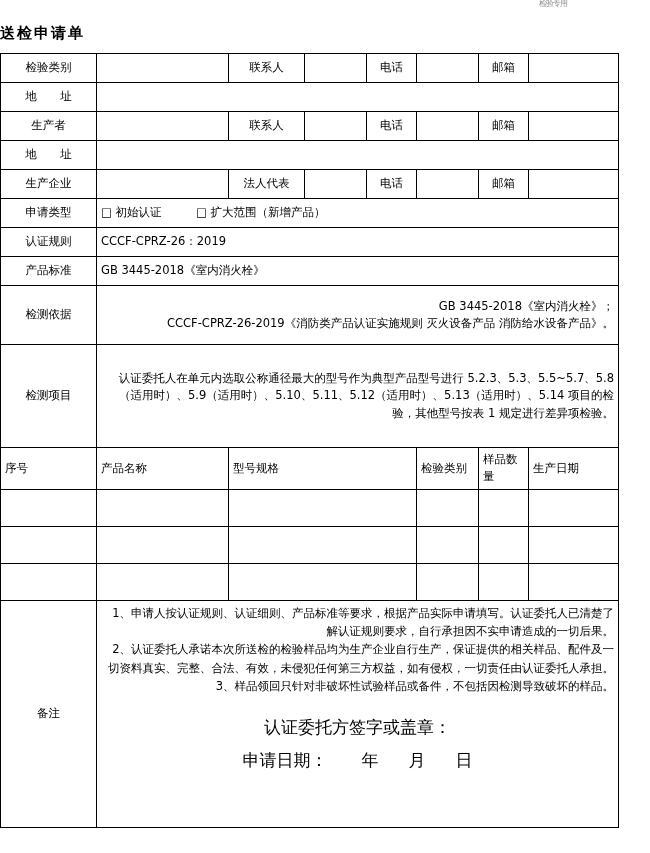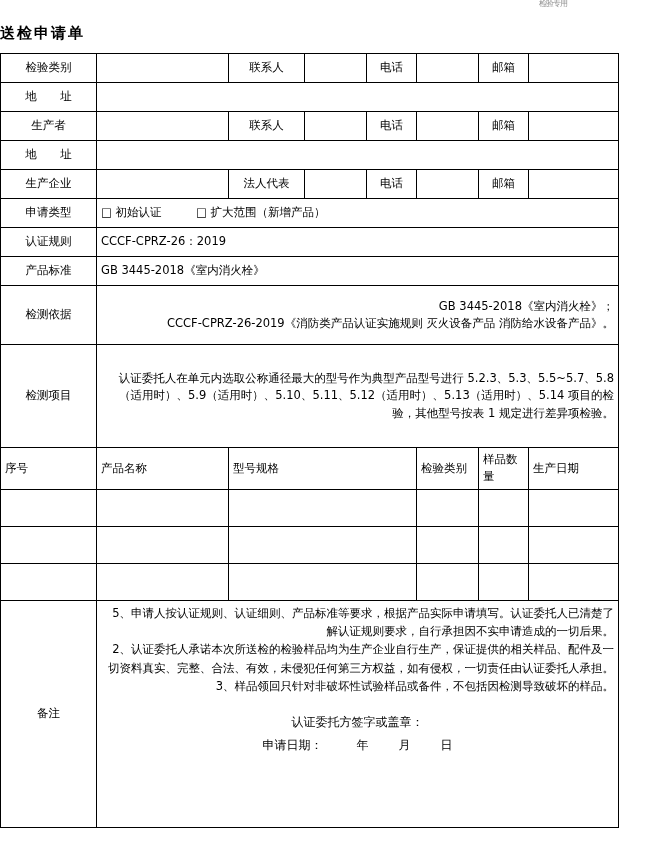--- a/index.html
+++ b/index.html
@@ -80,21 +80,21 @@
     line-height: 1.6;
     text-align: right;
   }
   .remark-body {
     padding: 7px 9px;
   }
   .sign-block {
     margin-top: 16px;
     text-align: center;
     line-height: 1.9;
-    font-size: 12px;
+    font-size: 17px;
   }
   .sp-wide { display: inline-block; width: 34px; }
   .sp-wide2 { display: inline-block; width: 30px; }
   .blank { }
 </style>
 </head>
 <body>
 
 <div class="page">
 
@@ -218,21 +218,21 @@
       <td class="ctr"></td>
       <td class="ctr" colspan="3"></td>
       <td class="ctr"></td>
       <td class="ctr"></td>
       <td class="ctr"></td>
     </tr>
 
     <tr>
       <td class="lbl" style="height:220px">备注</td>
       <td colspan="7" class="remark-body" style="vertical-align:top">
-        <div class="multi">5、申请人按认证规则、认证细则、产品标准等要求，根据产品实际申请填写。认证委托人已清楚了解认证规则要求，自行承担因不实申请造成的一切后果。</div>
+        <div class="multi">1、申请人按认证规则、认证细则、产品标准等要求，根据产品实际申请填写。认证委托人已清楚了解认证规则要求，自行承担因不实申请造成的一切后果。</div>
         <div class="multi">2、认证委托人承诺本次所送检的检验样品均为生产企业自行生产，保证提供的相关样品、配件及一切资料真实、完整、合法、有效，未侵犯任何第三方权益，如有侵权，一切责任由认证委托人承担。</div>
         <div class="multi">3、样品领回只针对非破坏性试验样品或备件，不包括因检测导致破坏的样品。</div>
         <div class="sign-block">
           <div>认证委托方签字或盖章：</div>
           <div>
             <span>申请日期：</span><span class="sp-wide"></span><span>年</span><span class="sp-wide2"></span><span>月</span><span class="sp-wide2"></span><span>日</span>
           </div>
         </div>
       </td>
     </tr>

